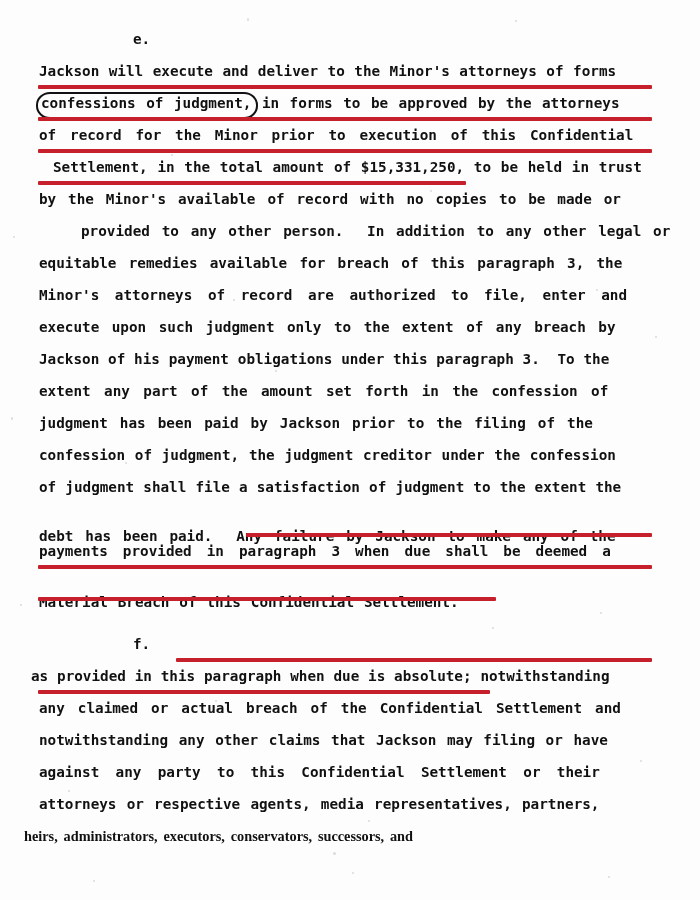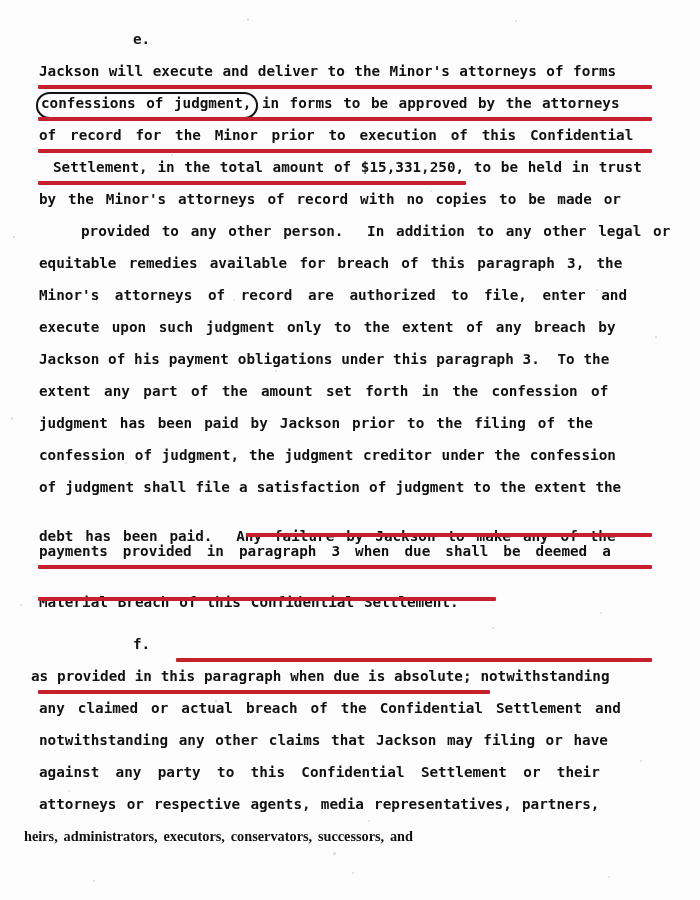--- a/index.html
+++ b/index.html
@@ -122,21 +122,21 @@
       <span class="txt" style="left:39px; word-spacing:5.2px;">of record for the Minor prior to execution of this Confidential</span>
     </div>
     <div class="ul" style="left:38px; top:149px; width:614px;"></div>
 
     <div class="line" style="top:159px;">
       <span class="txt" style="left:25px; word-spacing:1.1px;margin-left:28px;">Settlement, in the total amount of $15,331,250, to be held in trust</span>
     </div>
     <div class="ul" style="left:38px; top:181px; width:428px;"></div>
 
     <div class="line" style="top:191px;">
-      <span class="txt" style="left:39px; word-spacing:3.3px;">by the Minor's attorneys of record with no copies to be made or</span>
+      <span class="txt" style="left:39px; word-spacing:3.3px;">by the Minor's available of record with no copies to be made or</span>
     </div>
 
     <div class="line" style="top:223px;margin-left:42px;">
       <span class="txt" style="left:39px; word-spacing:3.2px;">provided to any other person.  In addition to any other legal or</span>
     </div>
 
     <div class="line" style="top:255px;">
       <span class="txt" style="left:39px; word-spacing:3.6px;">equitable remedies available for breach of this paragraph 3, the</span>
     </div>
 

